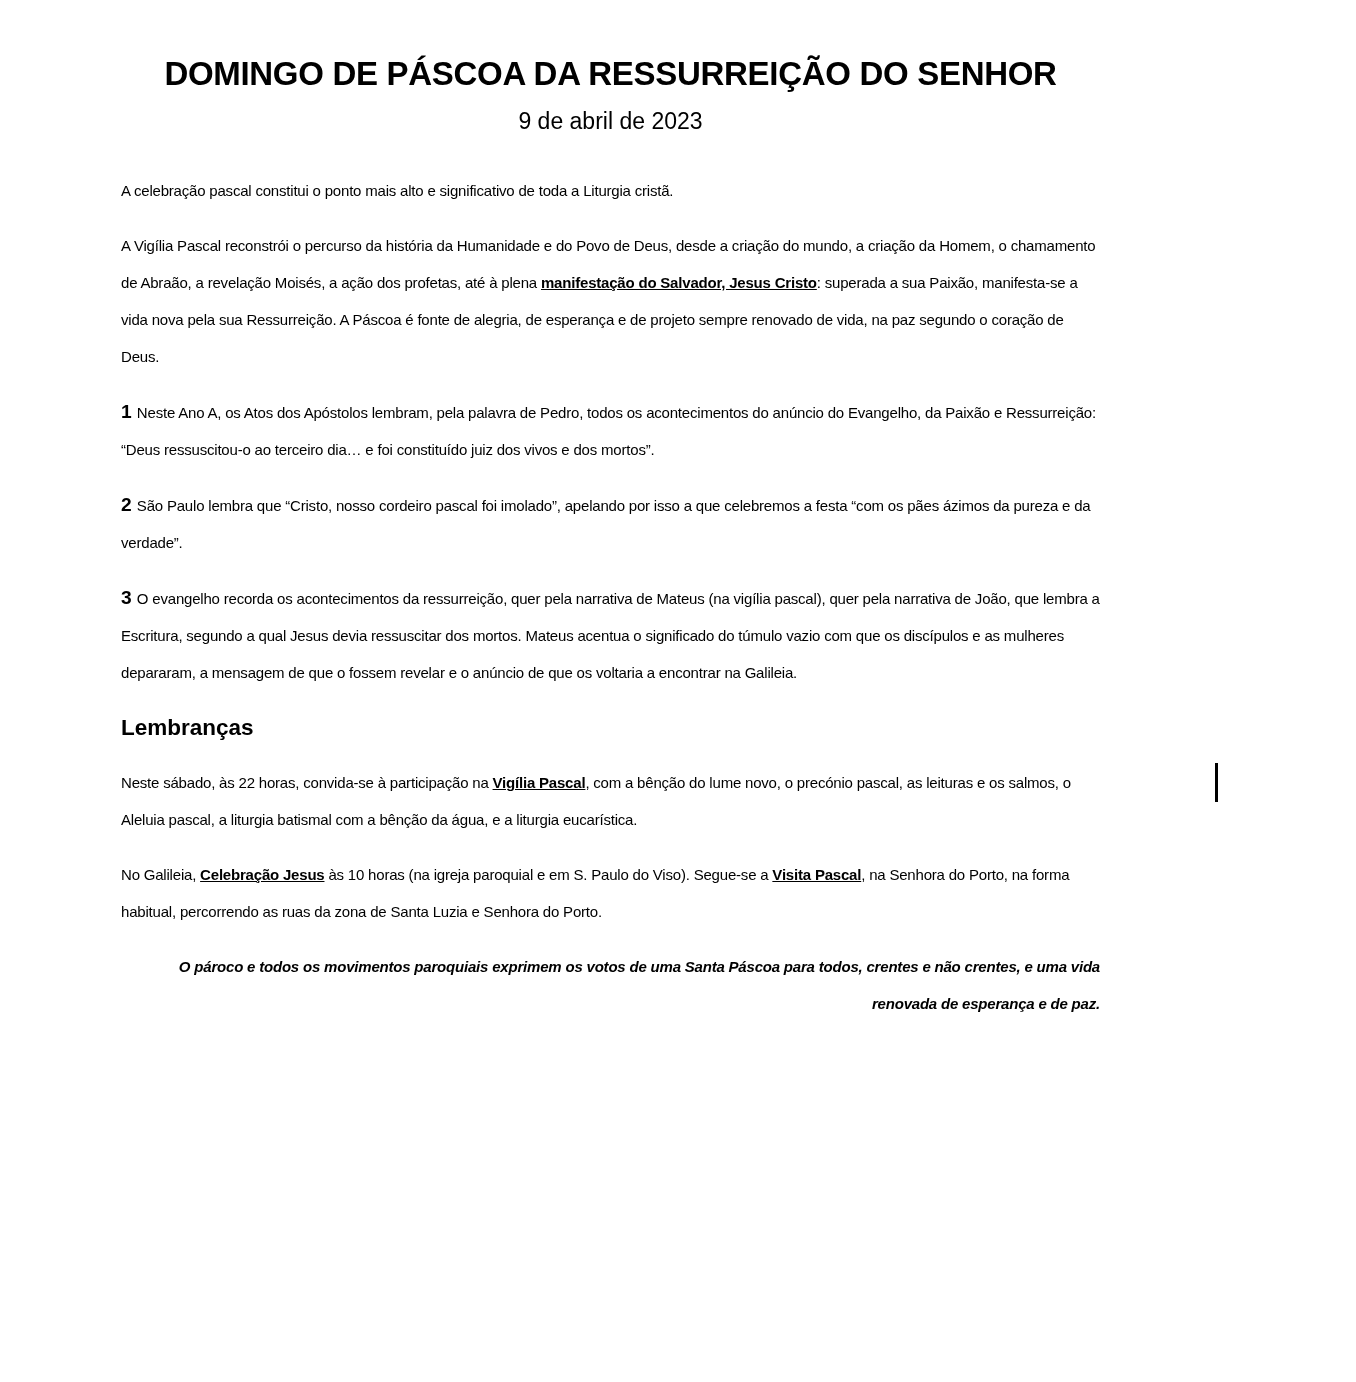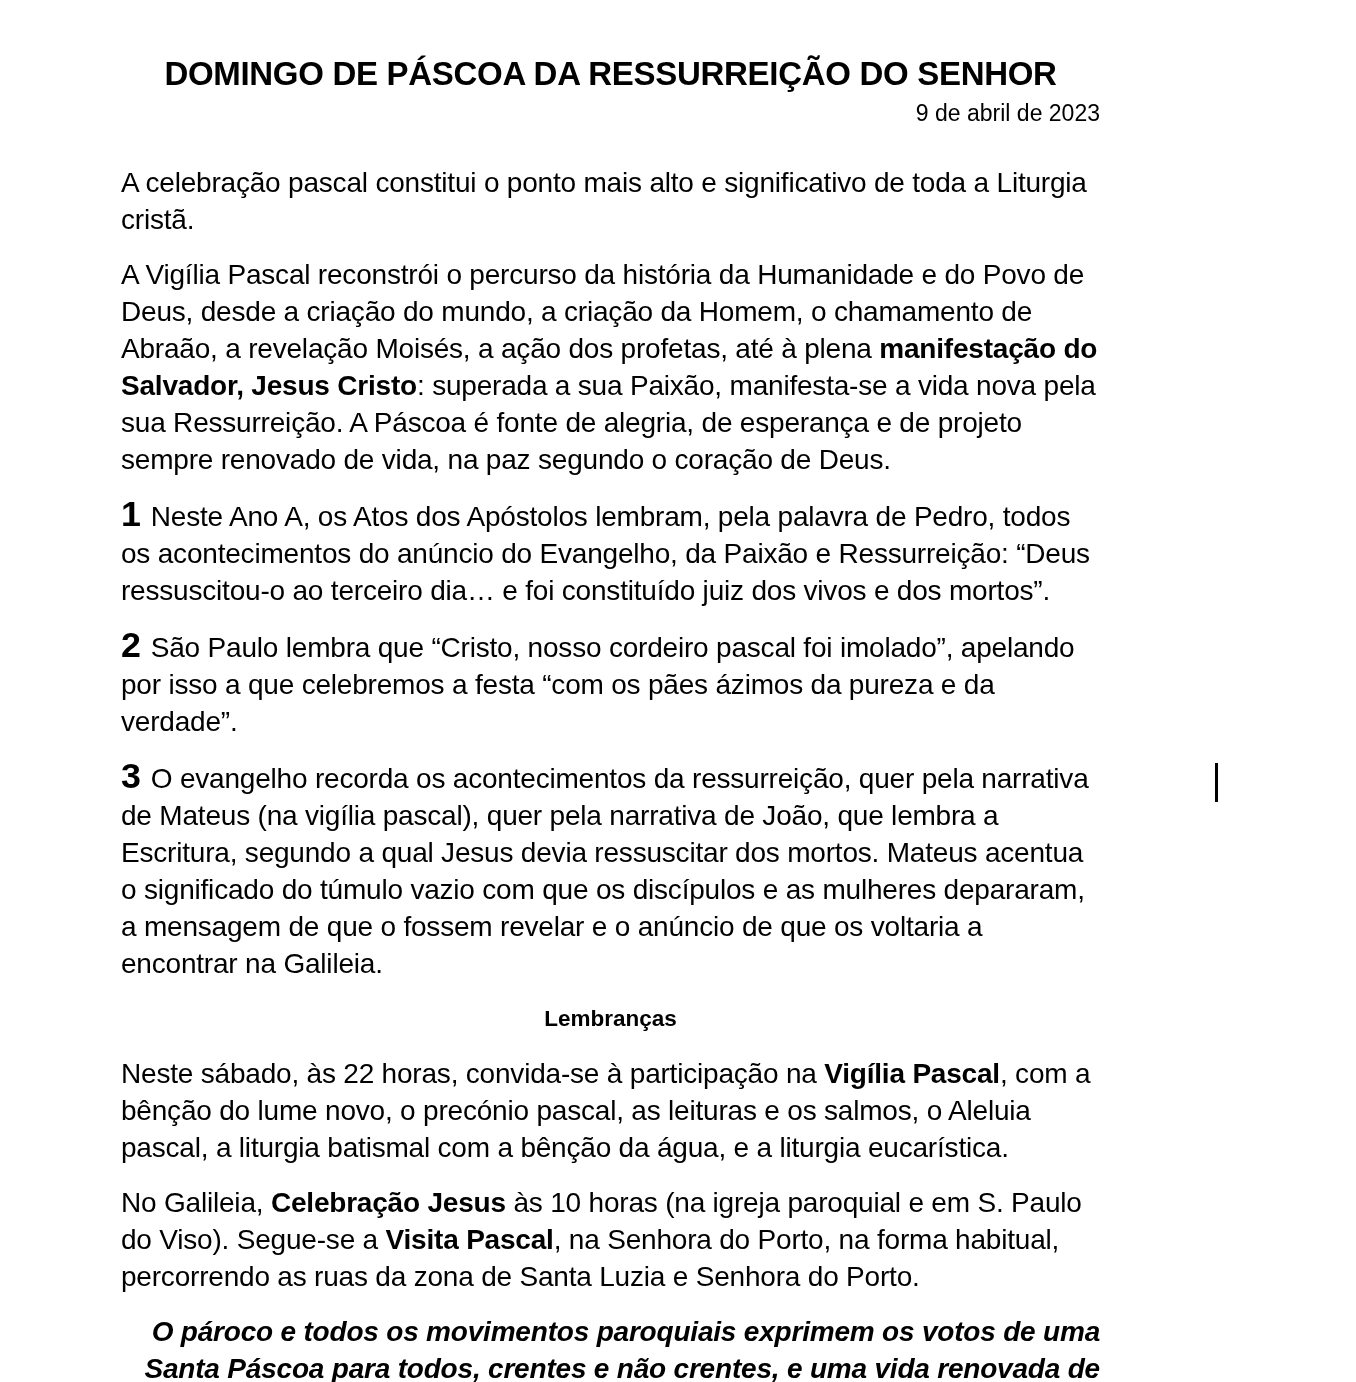--- a/index.html
+++ b/index.html
@@ -22,47 +22,47 @@
   }
   .doc-title {
     margin: 0;
     font-size: 33px;
     line-height: 44px;
     font-weight: 700;
     text-align: center;
     letter-spacing: -0.3px;
   }
   .doc-date {
-    margin: 0;
+    margin: 8px;
     font-size: 23px;
     line-height: 34px;
-    text-align: right;
+    text-align: center;
   }
   p.body-text {
     margin: 18px 0 0 0;
-    font-size: 28px;
+    font-size: 15px;
     line-height: 37px;
     letter-spacing: -0.2px;
     text-align: left;
   }
   p.first-body {
     margin-top: 34px;
   }
   .num {
     font-weight: 700;
     font-size: 1.28em;
     margin-right: 0.28em;
   }
-  b { font-weight: 700; }
+  b { font-weight: 700; text-decoration: underline; }
   .section-heading {
     margin: 18px 0 0 0;
     font-size: 22.5px;
     line-height: 37px;
     font-weight: 700;
-    text-align: center;
+    text-align: left;
   }
   p.closing {
     font-weight: 700;
     font-style: italic;
     text-align: right;
   }
   .text-cursor {
     position: absolute;
     left: 1215px;
     top: 763px;

